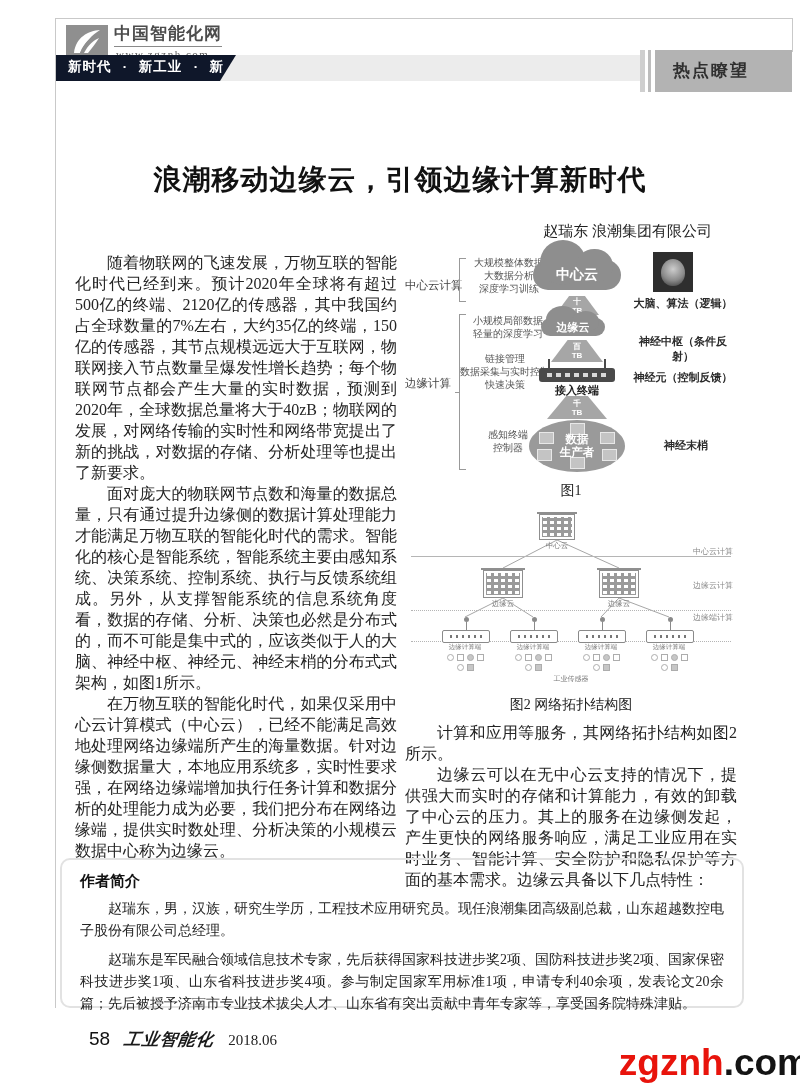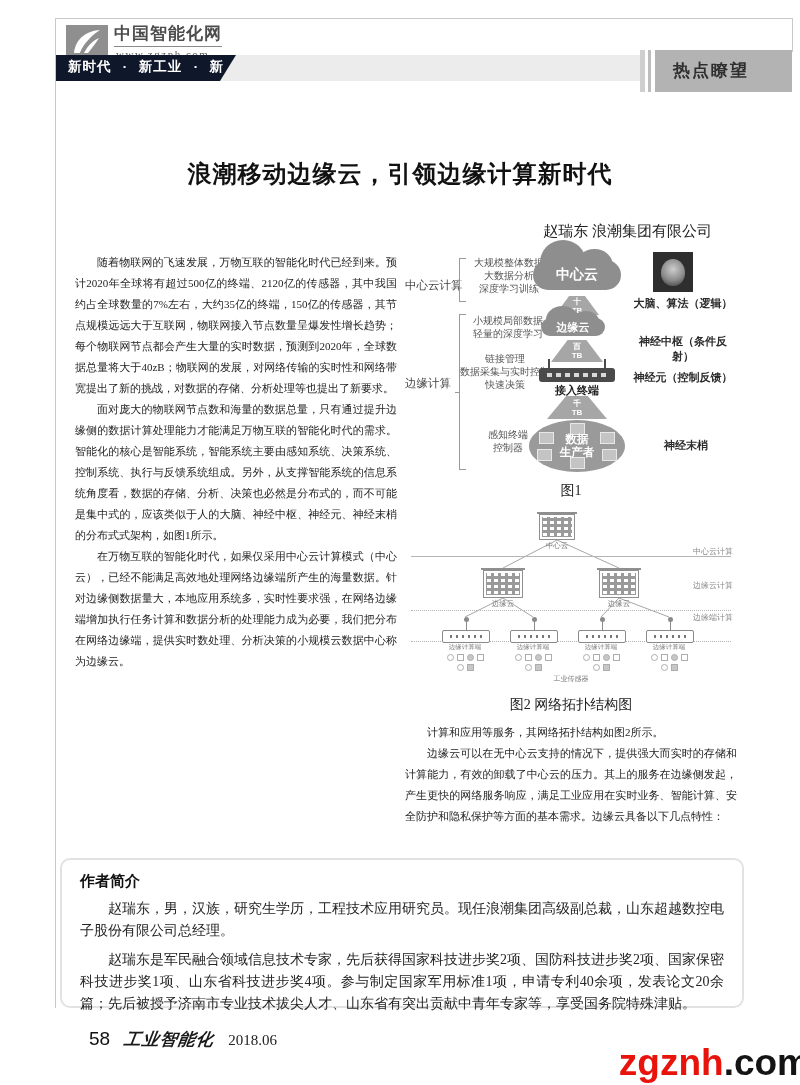--- a/index.html
+++ b/index.html
@@ -21,27 +21,27 @@
           letter-spacing:1px;line-height:26px;padding-left:12px;
           clip-path:polygon(0 0,100% 0,calc(100% - 16px) 100%,0 100%);}
   .section-stripe1{position:absolute;left:640px;top:50px;width:5px;height:42px;background:#cfcfcf;}
   .section-stripe2{position:absolute;left:648px;top:50px;width:3px;height:42px;background:#bdbdbd;}
   .section-box{position:absolute;left:655px;top:50px;width:137px;height:42px;background:#b3b3b3;
                color:#2f2f2f;font-family:"Liberation Sans",sans-serif;font-weight:bold;font-size:17px;
                letter-spacing:2px;line-height:42px;padding-left:18px;box-sizing:border-box;}
 
   
   .title{position:absolute;left:0;top:142px;width:800px;text-align:center;
-         font-family:"Liberation Sans",sans-serif;font-weight:bold;font-size:24px;color:#111;letter-spacing:1px;}
+         font-family:"Liberation Sans",sans-serif;font-weight:bold;font-size:28px;color:#111;letter-spacing:1px;}
   .byline{position:absolute;left:405px;top:222px;width:307px;text-align:right;font-size:15px;color:#222;}
 
   
   .col-left{position:absolute;left:75px;top:252px;width:322px;}
   .col-right{position:absolute;left:405px;top:252px;width:332px;}
-  .body-text p{margin:0;text-indent:2em;font-size:11px;line-height:21px;text-align:justify;color:#242424;}
+  .body-text p{margin:0;text-indent:2em;font-size:16px;line-height:21px;text-align:justify;color:#242424;}
 
   
   .fig1{position:relative;width:332px;height:222px;font-family:"Liberation Sans",sans-serif;}
   .fig1 .bracket-label{position:absolute;font-size:11.5px;color:#444;}
   .brace{position:absolute;width:7px;border:1px solid #999;border-right:none;box-sizing:border-box;}
   .brace::before{content:"";position:absolute;left:-5px;top:50%;width:5px;height:1px;background:#999;}
   .fgroup{position:absolute;text-align:center;font-size:10px;line-height:13px;color:#555;}
   .cloud{position:absolute;background:#8e8e8e;border-radius:16px;display:flex;align-items:center;justify-content:center;}
   .cloud::before{content:"";position:absolute;background:#8e8e8e;border-radius:50%;width:52%;height:150%;left:8%;bottom:18%;}
   .cloud::after{content:"";position:absolute;background:#8e8e8e;border-radius:50%;width:42%;height:115%;right:9%;bottom:22%;}

